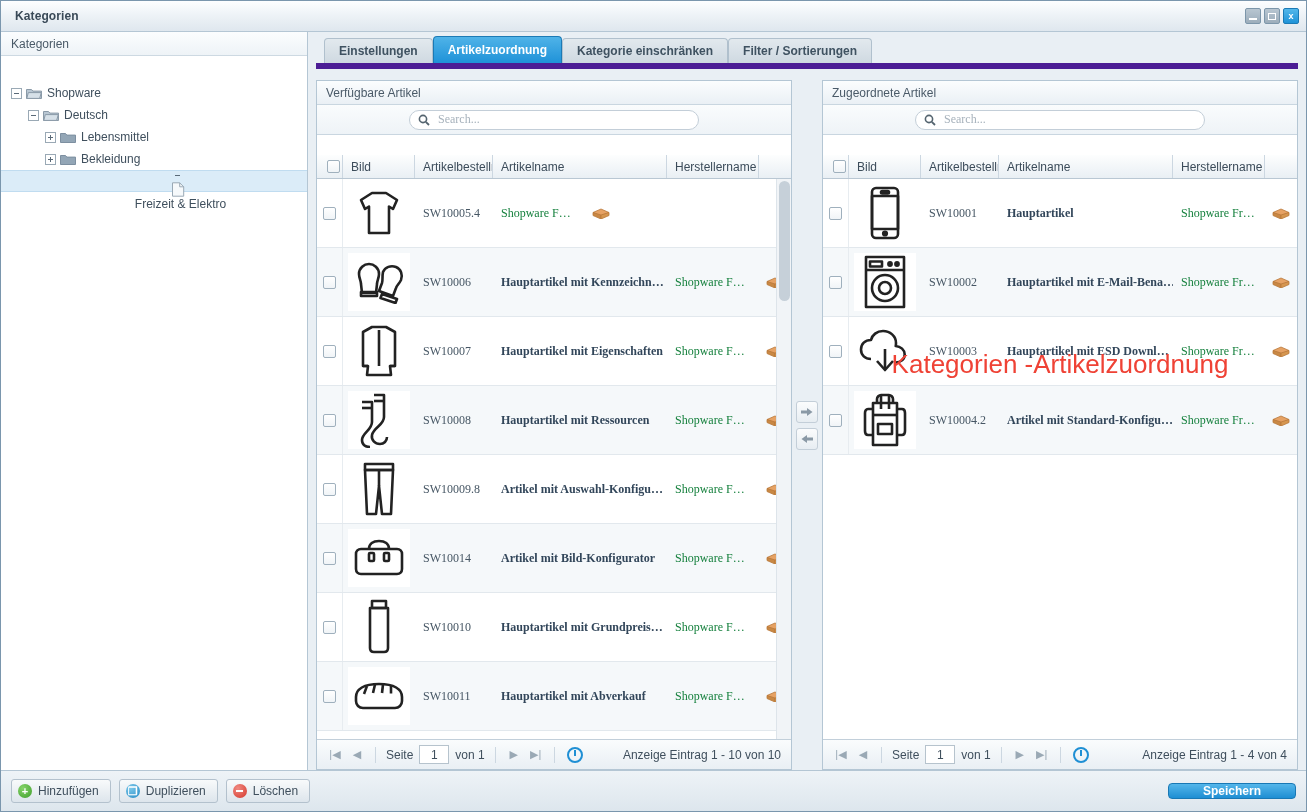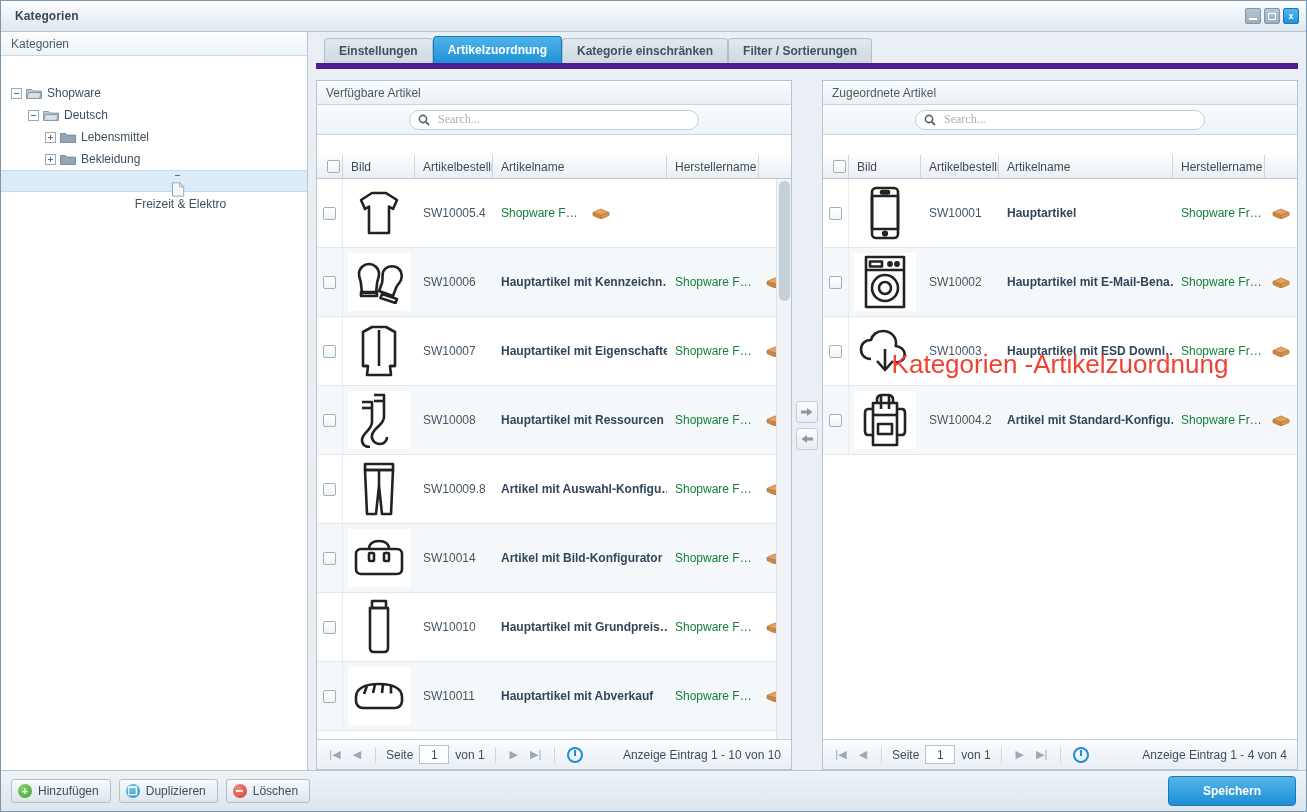--- a/index.html
+++ b/index.html
@@ -289,20 +289,21 @@
     background: #fff;
   }
   .grid-rows { display: block; }
   .grow {
     display: flex;
     height: 69px;
     border-bottom: 1px solid #e2e8ed;
     align-items: center;
     font-size: 12px;
     cursor: pointer;
+    font-family: Liberation Serif, serif;
   }
   .grow.alt { background: #f5f8fa; }
   .grow .cell {
     display: flex;
     align-items: center;
     padding-left: 8px;
     overflow: hidden;
     white-space: nowrap;
     height: 100%;
   }
@@ -436,21 +437,21 @@
     border-radius: 50%;
     display: flex; align-items: center; justify-content: center;
     color: #fff; font-size: 11px; font-weight: bold; line-height: 1;
   }
   .ic-add { background: radial-gradient(circle at 35% 30%, #86d46a, #3f9e2c); }
   .ic-del { background: radial-gradient(circle at 35% 30%, #f08a82, #d5372b); }
   .ic-dup { background: radial-gradient(circle at 35% 30%, #7cc8ea, #2289c4); }
   .ic-minus { display:block; width:7px; height:2px; background:#fff; }
   .save-btn {
     margin-left: auto;
-    height: 30px;
+    height: 16px;
     padding: 0 34px;
     background: linear-gradient(to bottom, #54b6ea 0%, #1e8ed3 100%);
     border: 1px solid #1878b5;
     border-radius: 4px;
     color: #fff;
     font-size: 12px;
     font-weight: bold;
     cursor: pointer;
     display: flex; align-items: center; justify-content: center;
   }

